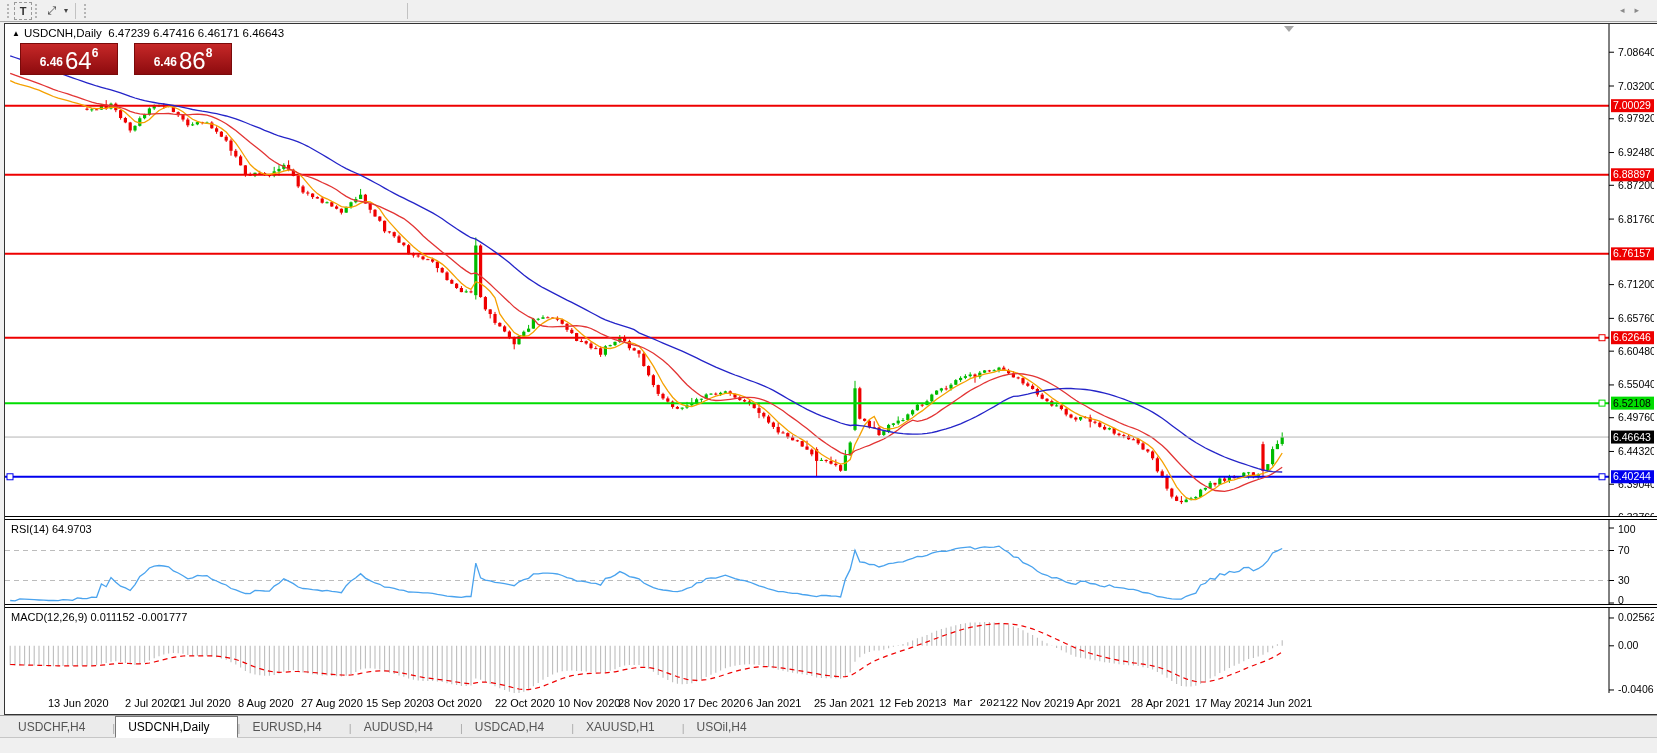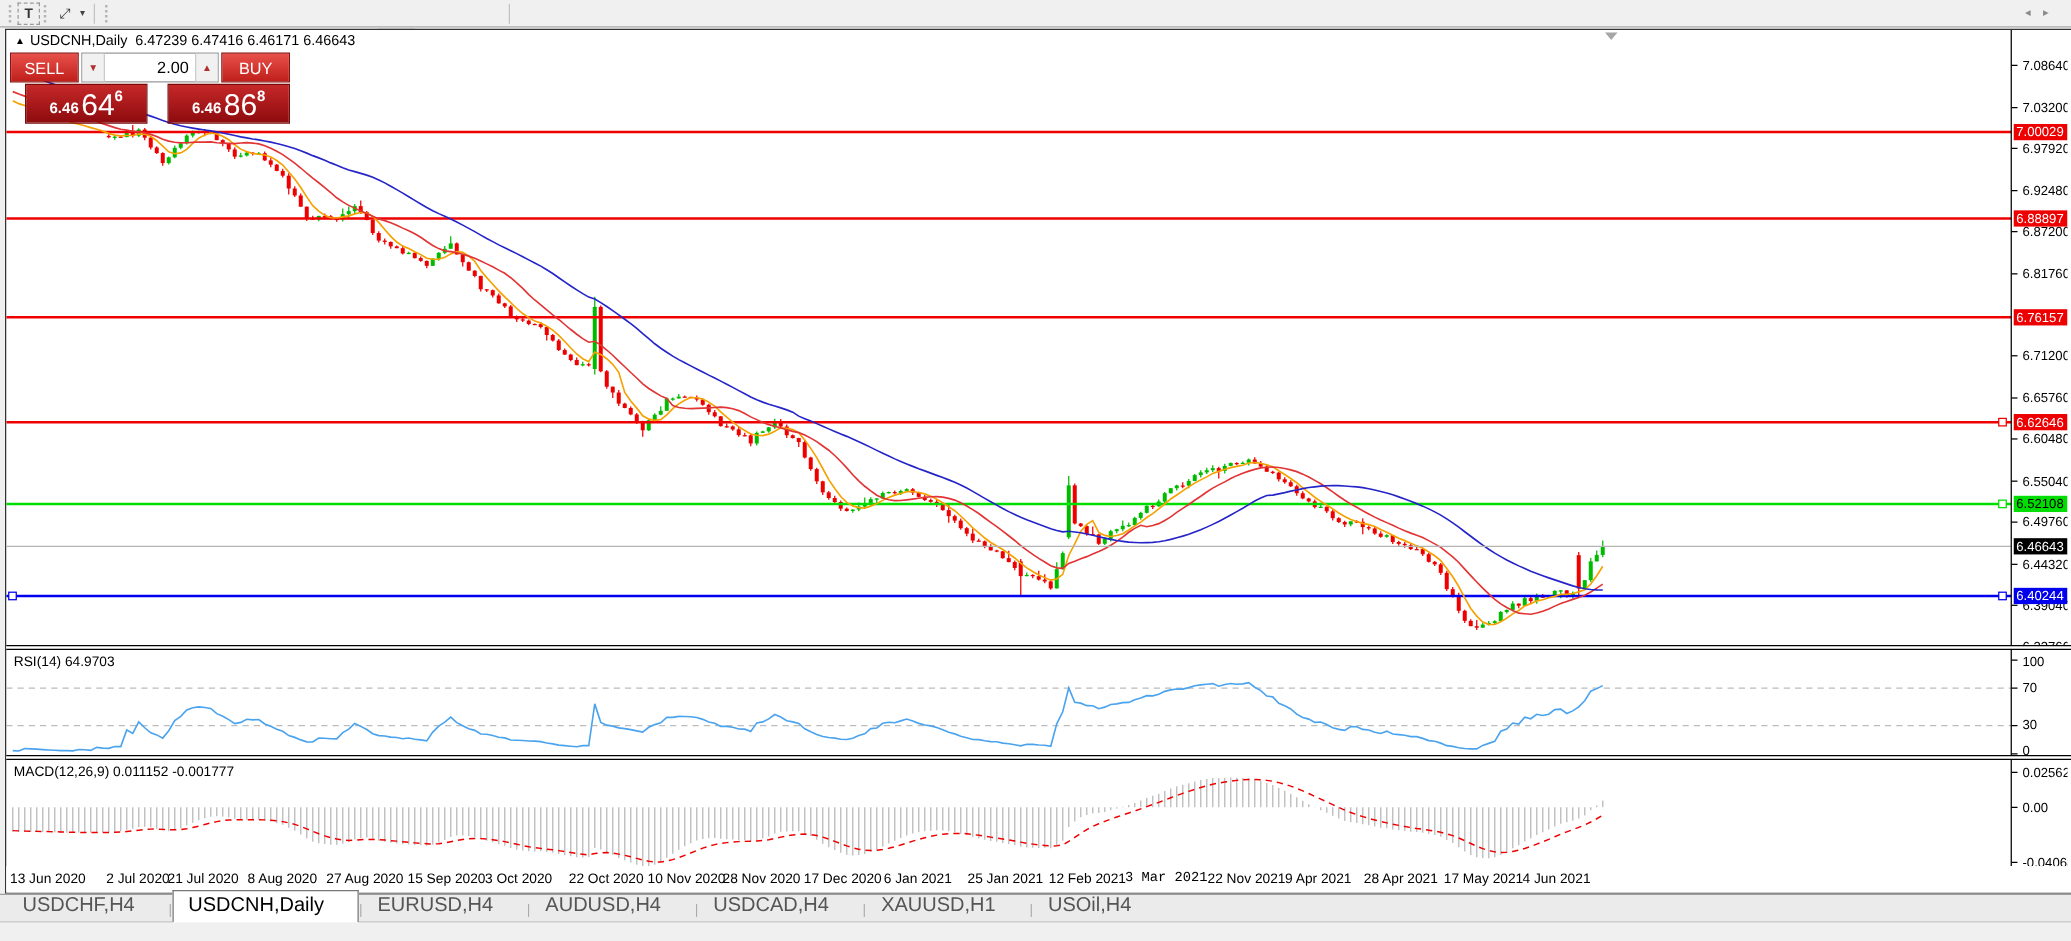--- a/index.html
+++ b/index.html
@@ -46,26 +46,26 @@
   .vol-value{flex:1;text-align:right;padding-right:5px;font-size:13px;line-height:22px;color:#000;}
   .tp-row2{display:flex;gap:4px;margin-top:1px;height:32px;}
   .price-box{flex:1;background:linear-gradient(#c62828,#8d0b0e);border:1px solid #7a0a0a;
              color:#fff;display:flex;align-items:flex-end;justify-content:center;padding-bottom:1px;margin-left:12px;}
   .pb-small{font-size:12px;font-weight:bold;margin:0 2px 4px 0;}
   .pb-big{font-size:24px;font-weight:normal;line-height:25px;}
   .pb-sup{font-size:12px;font-weight:bold;margin-bottom:13px;}
 
   
   .date-axis{position:relative;height:21px;background:#fff;}
-  .date-axis span{position:absolute;top:4px;color:#000;white-space:nowrap;}
+  .date-axis span{position:absolute;top:4px;color:#000;white-space:nowrap;margin-left:40px;}
 
   
   .tab-bar{position:absolute;left:0;top:715px;width:100%;height:22px;background:#ebebeb;
            border-top:1px solid #9e9e9e;display:flex;align-items:flex-end;padding-left:6px;}
-  .tab{position:relative;padding:3px 27px 3px 12px;color:#555;font-size:16px;white-space:nowrap;margin-top:44px;}
+  .tab{position:relative;padding:3px 27px 3px 12px;color:#555;font-size:12px;white-space:nowrap;margin-top:44px;}
   .tab.active{background:#fff;border:1px solid #777;border-bottom:1px solid #fff;color:#000;
               margin-bottom:-1px;z-index:2;}
   .tab-div{color:#aaa;padding:3px 0;font-size:11px;}
   .tab-scroll{position:absolute;right:8px;top:5px;color:#8a8a8a;font-size:9px;letter-spacing:10px;}
 
   
   .status-bar{position:absolute;left:0;top:737px;width:100%;height:16px;background:#f0f0f0;
               border-top:1px solid #c6c6c6;}
 </style>
 </head>
@@ -97,29 +97,20 @@
 
   <div class="chart-window">
 
     <div class="chart-title">
       <span class="tri">▲</span><span>USDCNH,Daily</span>&nbsp;&nbsp;<span>6.47239 6.47416 6.46171 6.46643</span>
     </div>
 
     <div class="shift-marker"></div>
 
     <div class="trade-panel">
-      <div class="tp-row1">
-        <div class="tp-btn">SELL</div>
-        <div class="vol-box">
-          <div class="vol-btn left">▼</div>
-          <div class="vol-value">2.00</div>
-          <div class="vol-btn right">▲</div>
-        </div>
-        <div class="tp-btn">BUY</div>
-      </div>
       <div class="tp-row2">
         <div class="price-box">
           <span class="pb-small">6.46</span>
           <span class="pb-big">64</span>
           <span class="pb-sup">6</span>
         </div>
         <div class="price-box">
           <span class="pb-small">6.46</span>
           <span class="pb-big">86</span>
           <span class="pb-sup">8</span>

